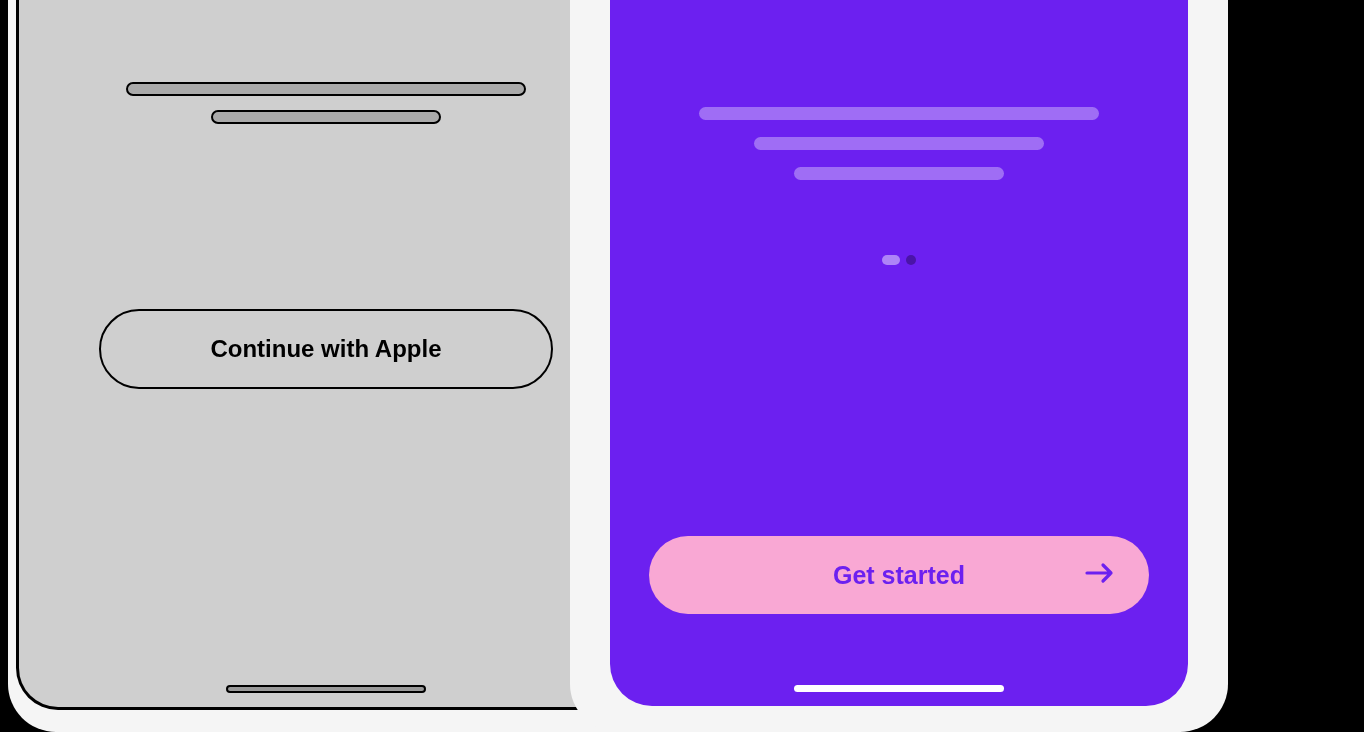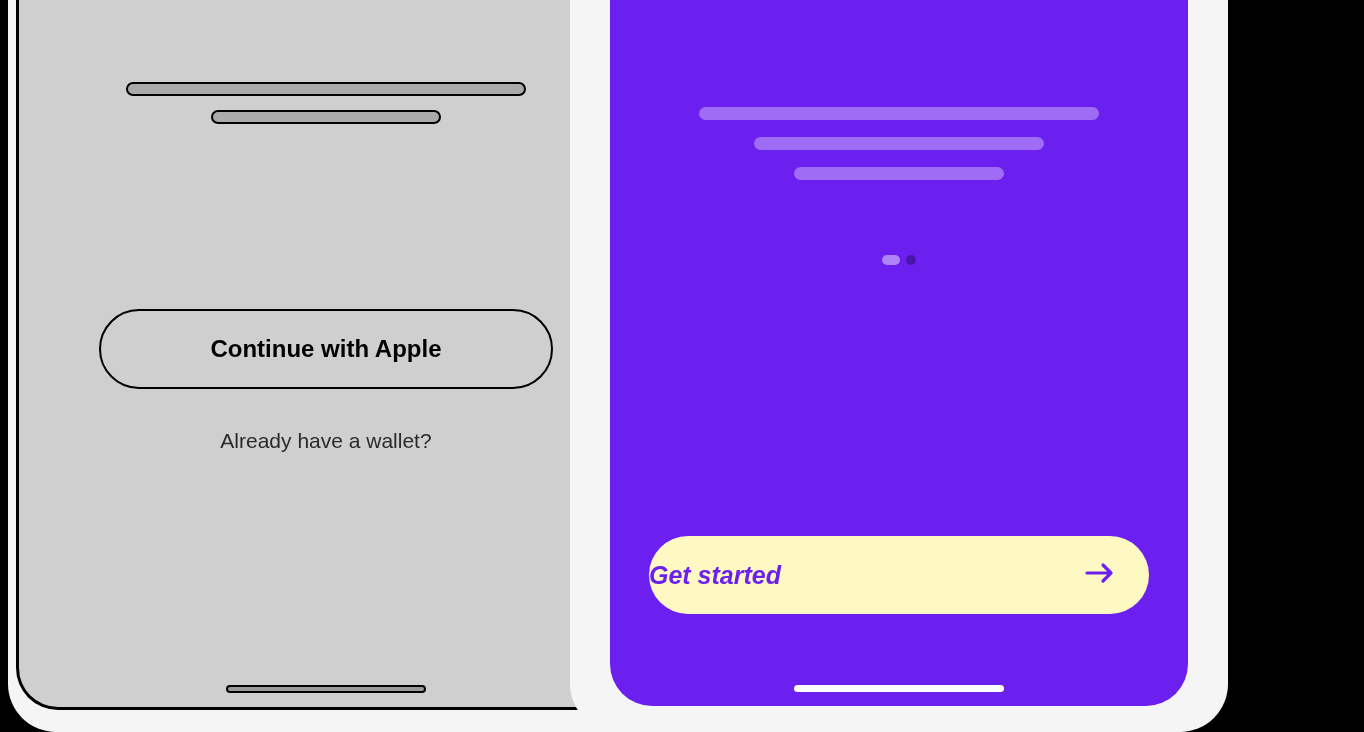--- a/index.html
+++ b/index.html
@@ -137,26 +137,26 @@
     width: 10px; height: 10px;
     border-radius: 50%;
     background: #4a14a8;
   }
 
   .get-started-btn {
     position: absolute;
     bottom: 92px;
     width: 500px;
     height: 78px;
-    background: #fef9c3;
+    background: #f9a8d4;
     border-radius: 40px;
     display: flex;
     align-items: center;
+    justify-content: center;
     cursor: pointer;
-    font-style: italic;
   }
   .get-started-label {
     font-size: 25px;
     font-weight: 600;
     color: #6c20f0;
   }
   .arrow-icon {
     position: absolute;
     right: 34px;
     top: 50%;
@@ -181,21 +181,20 @@
   <div class="phone-left">
     <div class="wf-bar long"></div>
     <div class="wf-bar short"></div>
 
     <div class="auth-buttons">
       <div class="pill-btn-wire">
         <span>Continue with Apple</span>
       </div>
     </div>
 
-    <div class="wallet-link">Already have a wallet?</div>
 
     <div class="home-indicator-left"></div>
   </div>
 </div>
 
 <div class="phone-right-wrap">
   <div class="phone-right-shadow"></div>
   <div class="phone-right">
     <div class="purp-bar w1"></div>
     <div class="purp-bar w2"></div>

